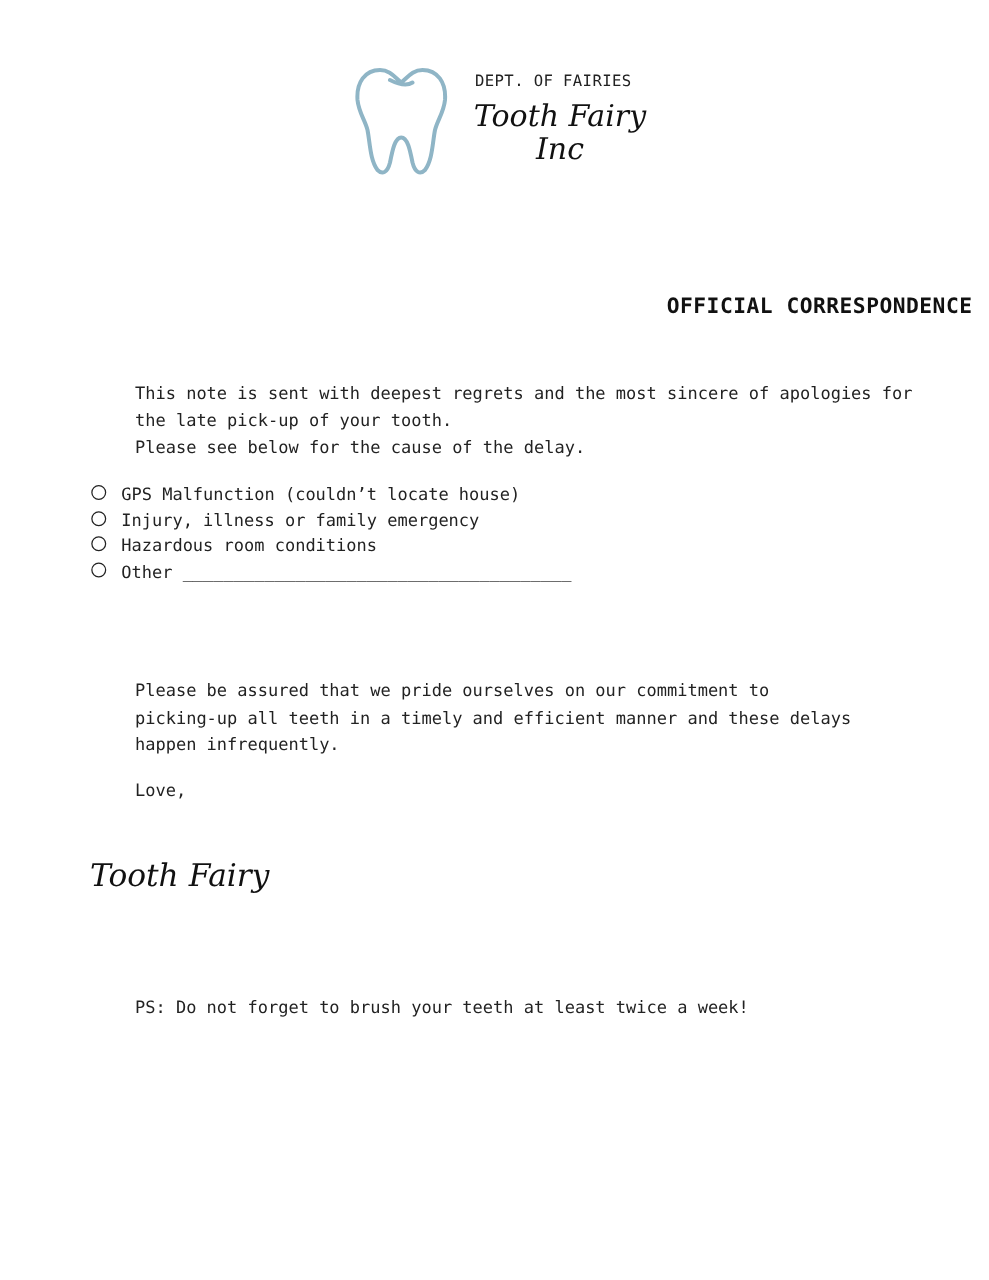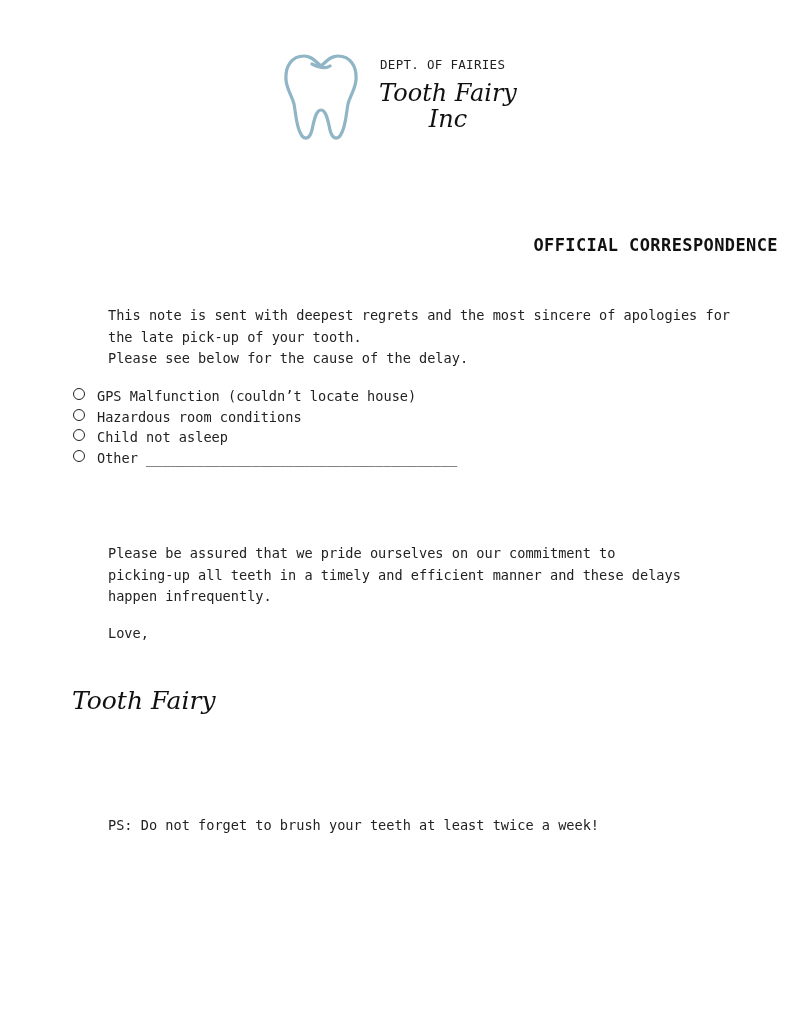--- a/index.html
+++ b/index.html
@@ -104,21 +104,21 @@
     .love { top: 623px; }
     .signature {
       position: absolute;
       left: 72px;
       top: 686px;
       font-family: "DejaVu Serif", "Liberation Serif", serif;
       font-style: italic;
       font-size: 25px;
       color: #111;
     }
-    .ps { top: 815px; text-align: right; }
+    .ps { top: 796px; text-align: right; }
   </style>
 </head>
 <body>
 
 <div class="page">
 
   <svg class="logo" viewBox="0 0 78 88" xmlns="http://www.w3.org/2000/svg">
     <path d="M22 4 C10 4 3 14 4 28 C5 38 10 44 12 52 C14 62 14 76 20 84 C24 88 28 86 30 78 C32 68 34 58 39 58 C44 58 46 68 48 78 C50 86 54 88 58 84 C64 76 64 62 66 52 C68 44 73 38 74 28 C75 14 68 4 56 4 C48 4 44 10 39 14 C34 10 30 4 22 4 Z M30 12 C34 14 42 18 48 14" fill="none" stroke="#8fb5c6" stroke-width="3.2" stroke-linecap="round" stroke-linejoin="round"></path>
   </svg>
 
@@ -135,25 +135,25 @@
 <span>the late pick-up of your tooth.</span>
 <span>Please see below for the cause of the delay.</span></div>
 
   <ul class="reasons">
     <li class="reason">
       <span class="radio"></span>
       <span>GPS Malfunction (couldn’t locate house)</span>
     </li>
     <li class="reason">
       <span class="radio"></span>
-      <span>Hazardous room conditions</span>
+      <span>Injury, illness or family emergency</span>
     </li>
     <li class="reason">
       <span class="radio"></span>
-      <span>Child not asleep</span>
+      <span>Hazardous room conditions</span>
     </li>
     <li class="reason">
       <span class="radio"></span>
       <span>Other ______________________________________</span>
     </li>
   </ul>
 
   <div class="para assure"><span>Please be assured that we pride ourselves on our commitment to</span>
 <span>picking-up all teeth in a timely and efficient manner and these delays</span>
 <span>happen infrequently.</span></div>

